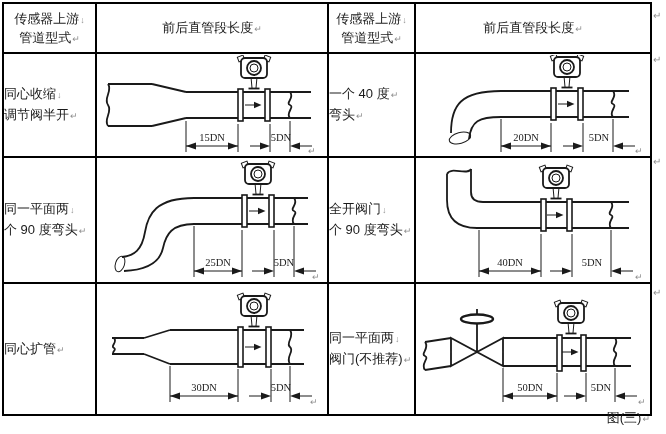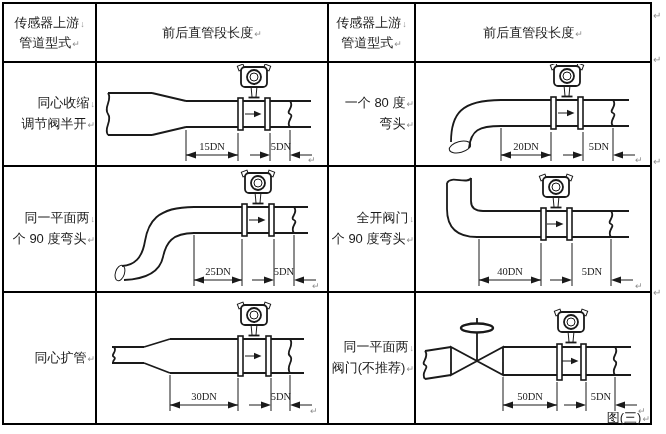--- a/index.html
+++ b/index.html
@@ -4,21 +4,21 @@
 <style>
   html,body{margin:0;padding:0;}
   body{
     width:666px;height:434px;position:relative;background:#fff;
     font-family:"Liberation Sans",sans-serif;color:#1a1a1a;overflow:hidden;
   }
   .wrap{position:absolute;left:2px;top:2px;}
   table{border-collapse:collapse;table-layout:fixed;}
   td{border:2px solid #000;padding:0;overflow:hidden;background:#fff;vertical-align:middle;}
   .hd{font-size:13px;text-align:center;line-height:1.5;}
-  .lbl{font-size:13px;text-align:right;line-height:1.6;}
+  .lbl{font-size:13px;text-align:left;line-height:1.6;}
   .dg svg{display:block;margin:0 auto;}
   .mk{color:#8f8f8f;font-size:9px;margin-left:1px;}
   .caption{position:absolute;top:409px;left:0;width:650px;text-align:right;font-size:13px;color:#1a1a1a;}
   .mmk{position:absolute;left:653px;color:#8f8f8f;font-size:10px;}
   
   .p{fill:none;stroke:#1a1a1a;stroke-width:1.8;}
   .thin{fill:none;stroke:#1a1a1a;stroke-width:1;}
   .flange{fill:#fff;stroke:#1a1a1a;stroke-width:1.6;}
   text.dim{font-family:"Liberation Serif",serif;font-size:10.5px;fill:#222;}
   text.mks{font-family:"Liberation Sans",sans-serif;font-size:9px;fill:#8f8f8f;}
@@ -48,21 +48,21 @@
 <div class="wrap">
 <table>
   <colgroup>
         <col style="width:93px">
         <col style="width:232px">
         <col style="width:87px">
         <col style="width:236px">
       </colgroup>
 
   <tbody>
-        <tr style="height:59px">
+        <tr style="height:50px">
     <td class="hd">
       <div><span>传感器上游</span><span class="mk">↓</span></div>
       <div><span>管道型式</span><span class="mk">↵</span></div>
     </td>
     <td class="hd">
       <span>前后直管段长度</span><span class="mk">↵</span>
     </td>
     <td class="hd">
       <div><span>传感器上游</span><span class="mk">↓</span></div>
       <div><span>管道型式</span><span class="mk">↵</span></div>
@@ -105,21 +105,21 @@
           <use href="#ah" transform="translate(172,91)"></use>
           <path class="thin" d="M202,91 H214"></path>
           <use href="#ah" transform="translate(192,91) rotate(180)"></use>
           <text class="dim" x="114" y="86" text-anchor="middle">15DN</text>
           <text class="dim" x="183" y="86" text-anchor="middle">5DN</text>
         </g>
         <text class="mks" x="210" y="99">↵</text>
       </svg>
     </td>
     <td class="lbl">
-      <div><span>一个 80 度</span><span class="mk">↵</span></div>
+      <div><span>一个 40 度</span><span class="mk">↵</span></div>
       <div><span>弯头</span><span class="mk">↵</span></div>
     </td>
     <td class="dg">
       <svg width="232" height="101" viewBox="0 0 232 101">
         <g>
           <path class="p" d="M84,36 C44,36 34,50 34,78"></path>
           <path class="p" d="M84,62 C62,62 54,66 52,84"></path>
           <ellipse class="thin" cx="43" cy="83" rx="11" ry="5.5" transform="rotate(-15 43 83)"></ellipse>
           <path class="p" d="M84,36 H134 M84,62 H134"></path>
         </g>

